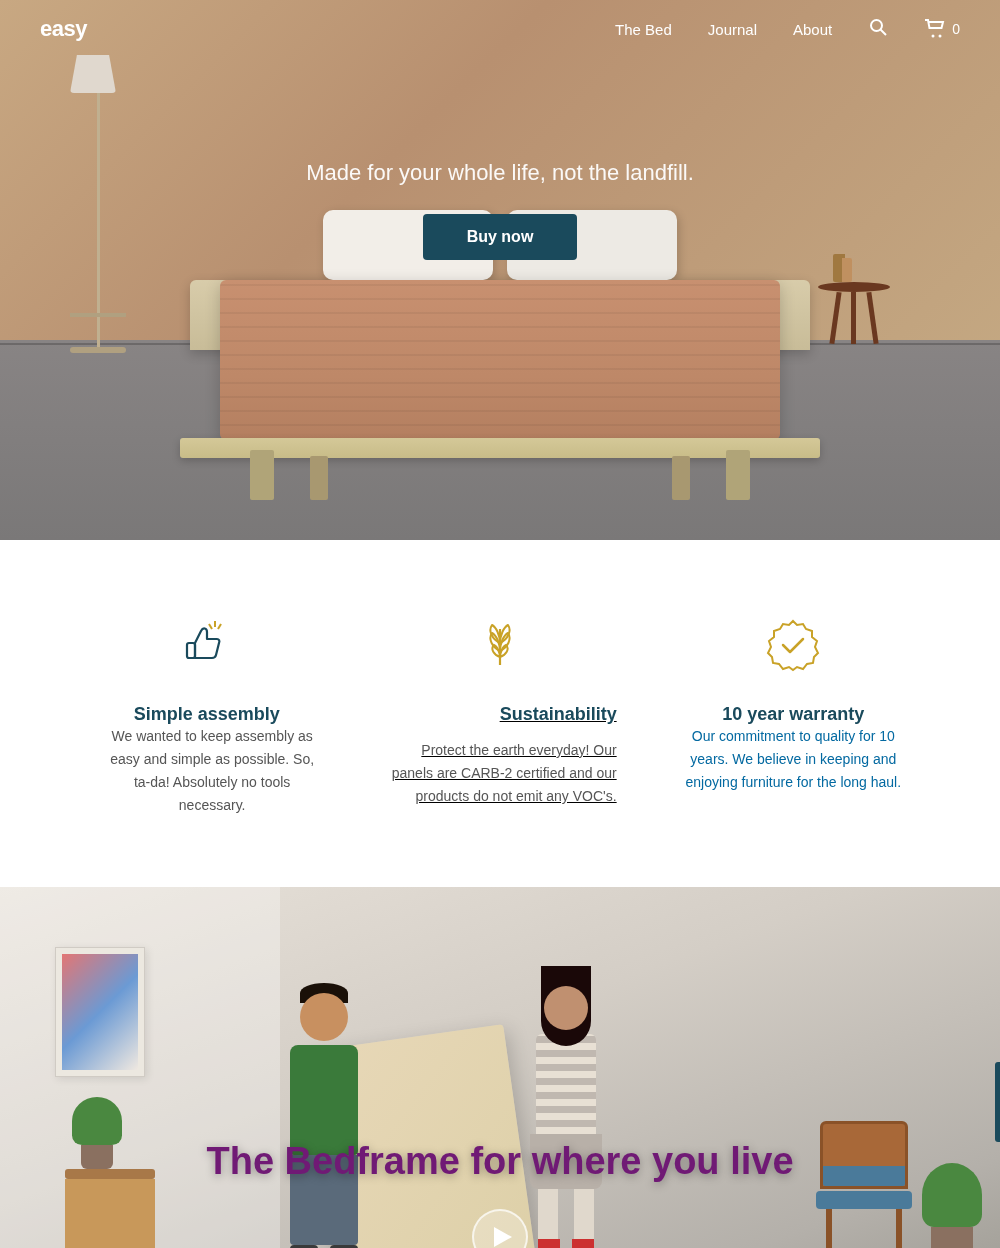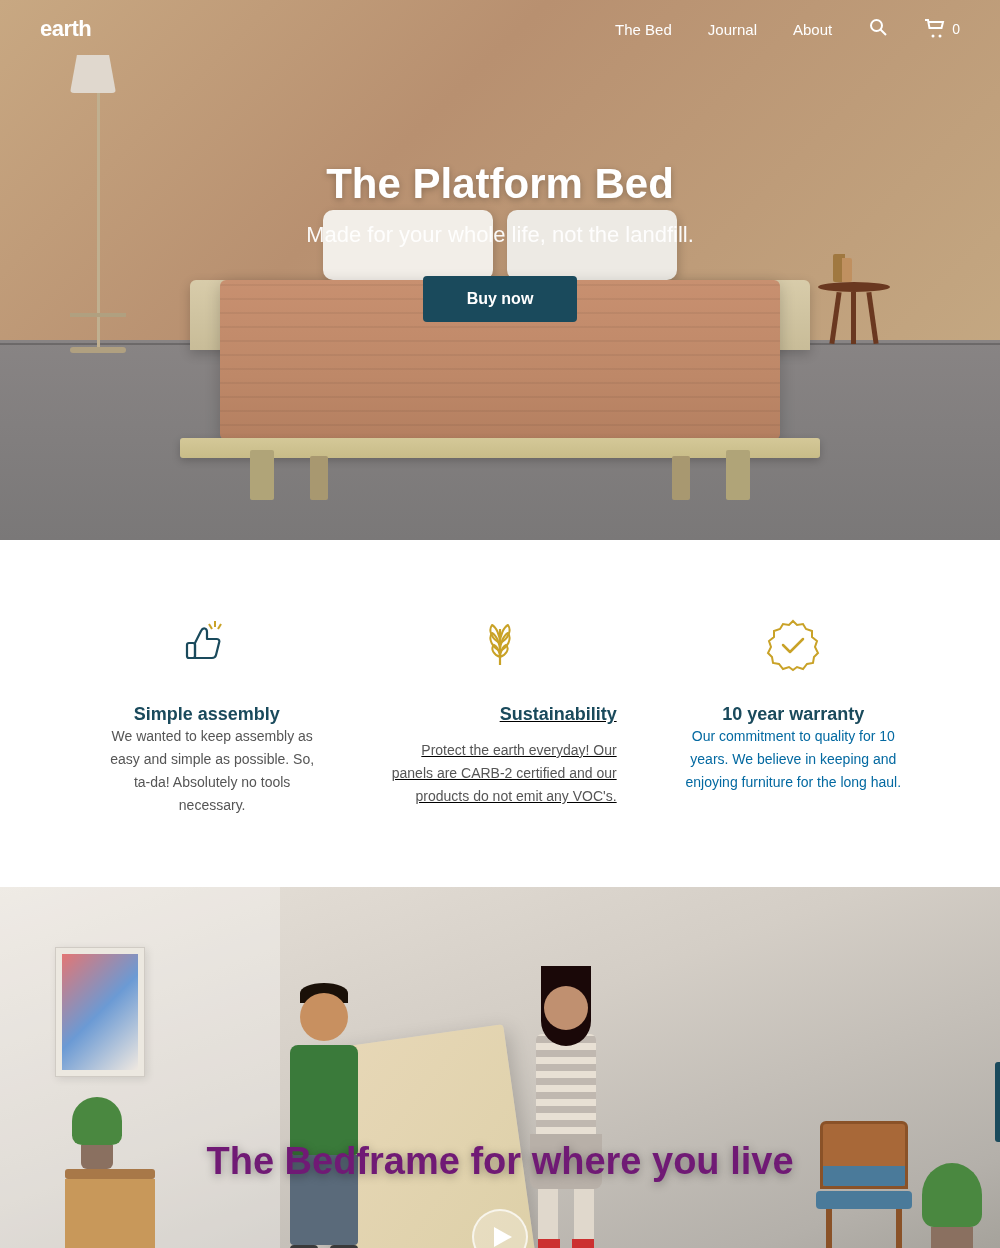--- a/index.html
+++ b/index.html
@@ -15,21 +15,21 @@
       justify-content: space-between;
       padding: 0 40px;
       height: 58px;
       background: transparent;
     }
   </style>
 </head>
 <body>
 
 <nav>
-  <div style="font-size:22px;font-weight:700;color:#fff;letter-spacing:-0.5px;cursor:pointer;">earth</div>
+  <div style="font-size:22px;font-weight:700;color:#fff;letter-spacing:-0.5px;cursor:pointer;">easy</div>
   <div style="display:flex;align-items:center;gap:36px;">
     <a href="#" style="color:#fff;text-decoration:none;font-size:15px;">The Bed</a>
     <a href="#" style="color:#fff;text-decoration:none;font-size:15px;">Journal</a>
     <a href="#" style="color:#fff;text-decoration:none;font-size:15px;">About</a>
 
     <button style="background:none;border:none;cursor:pointer;color:#fff;font-size:18px;padding:0;">
       <svg width="20" height="20" viewBox="0 0 20 20" fill="none" stroke="#fff" stroke-width="2">
         <circle cx="8.5" cy="8.5" r="5.5"></circle>
         <line x1="12.5" y1="12.5" x2="18" y2="18"></line>
       </svg>
@@ -178,24 +178,20 @@
     <div style="
       position:absolute;top:-24px;left:24px;
       width:10px;height:24px;background:#c09060;border-radius:0 2px 2px 0;
     "></div>
   </div>
 
   <div style="
     position:absolute;top:160px;left:50%;transform:translateX(-50%);
     text-align:center;color:#fff;z-index:6;width:600px;
   ">
-    <h1 style="
-      font-size:42px;font-weight:700;margin-bottom:14px;
-      text-shadow:0 2px 6px rgba(0,0,0,0.25);
-    ">The Platform Bed</h1>
     <p style="
       font-size:22px;opacity:0.95;margin-bottom:28px;
     ">Made for your whole life, not the landfill.</p>
     <button style="
       background:#1a4a5c;color:#fff;border:none;cursor:pointer;
       padding:14px 44px;border-radius:4px;font-size:16px;font-weight:600;
     ">Buy now</button>
   </div>
 </section>
 

